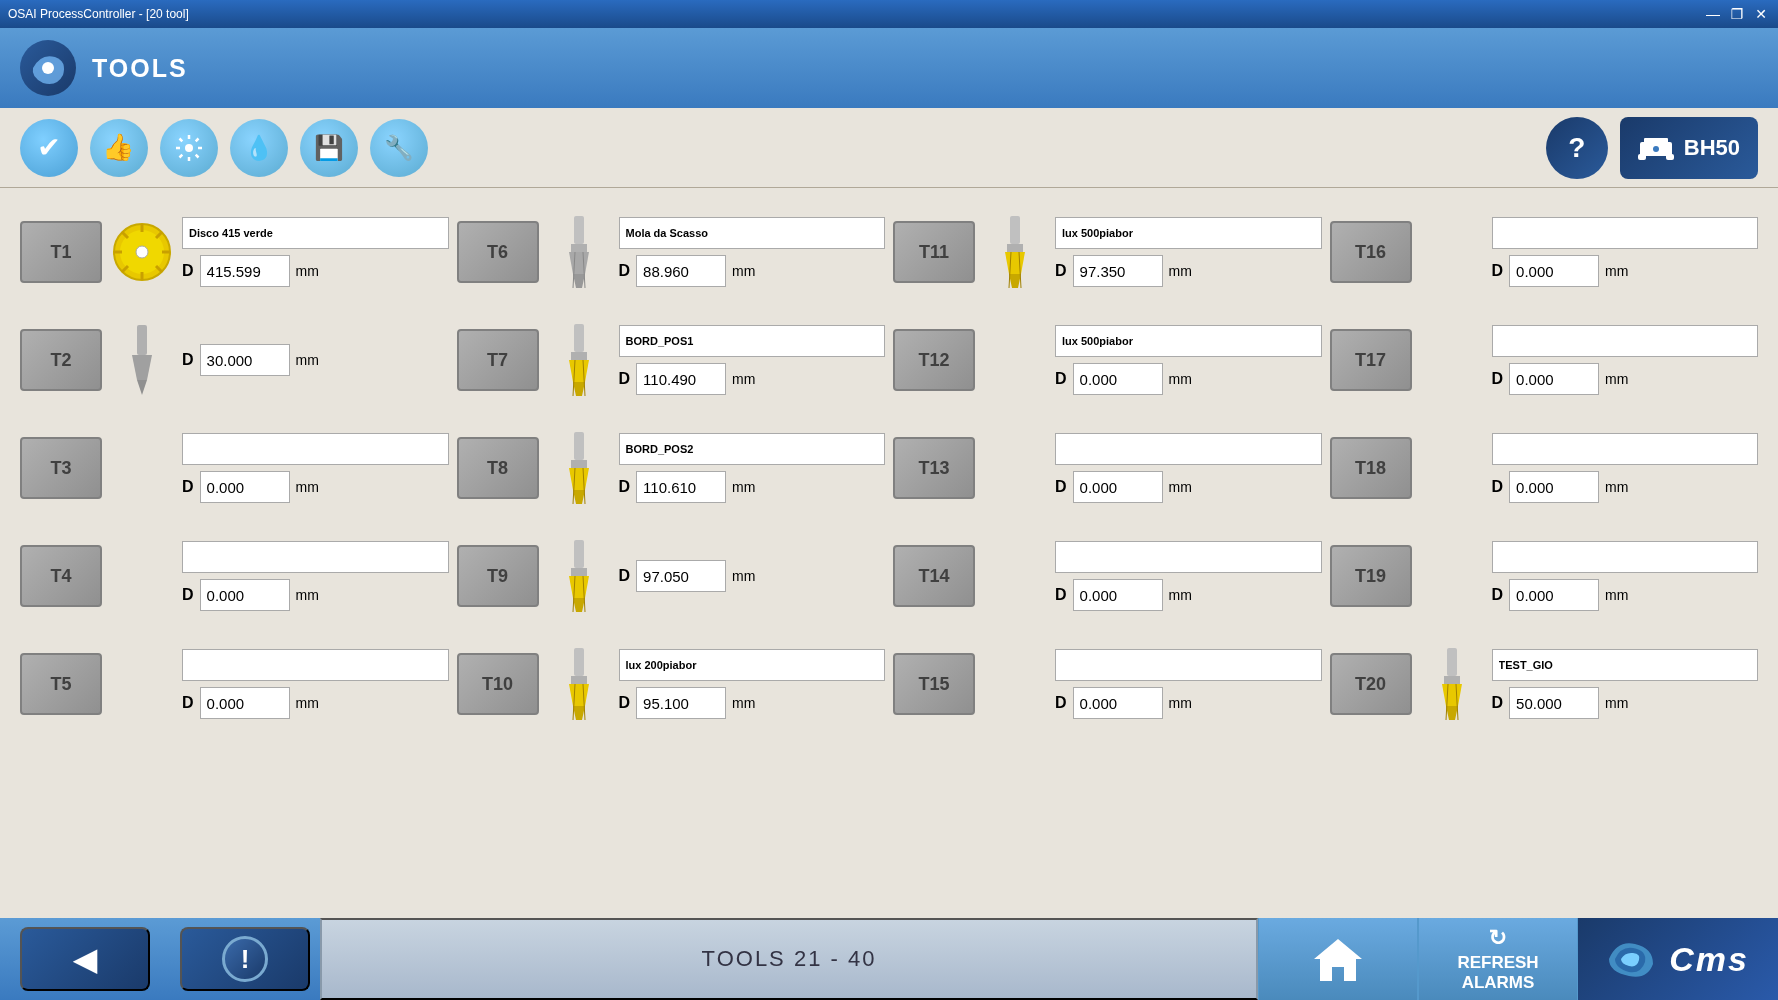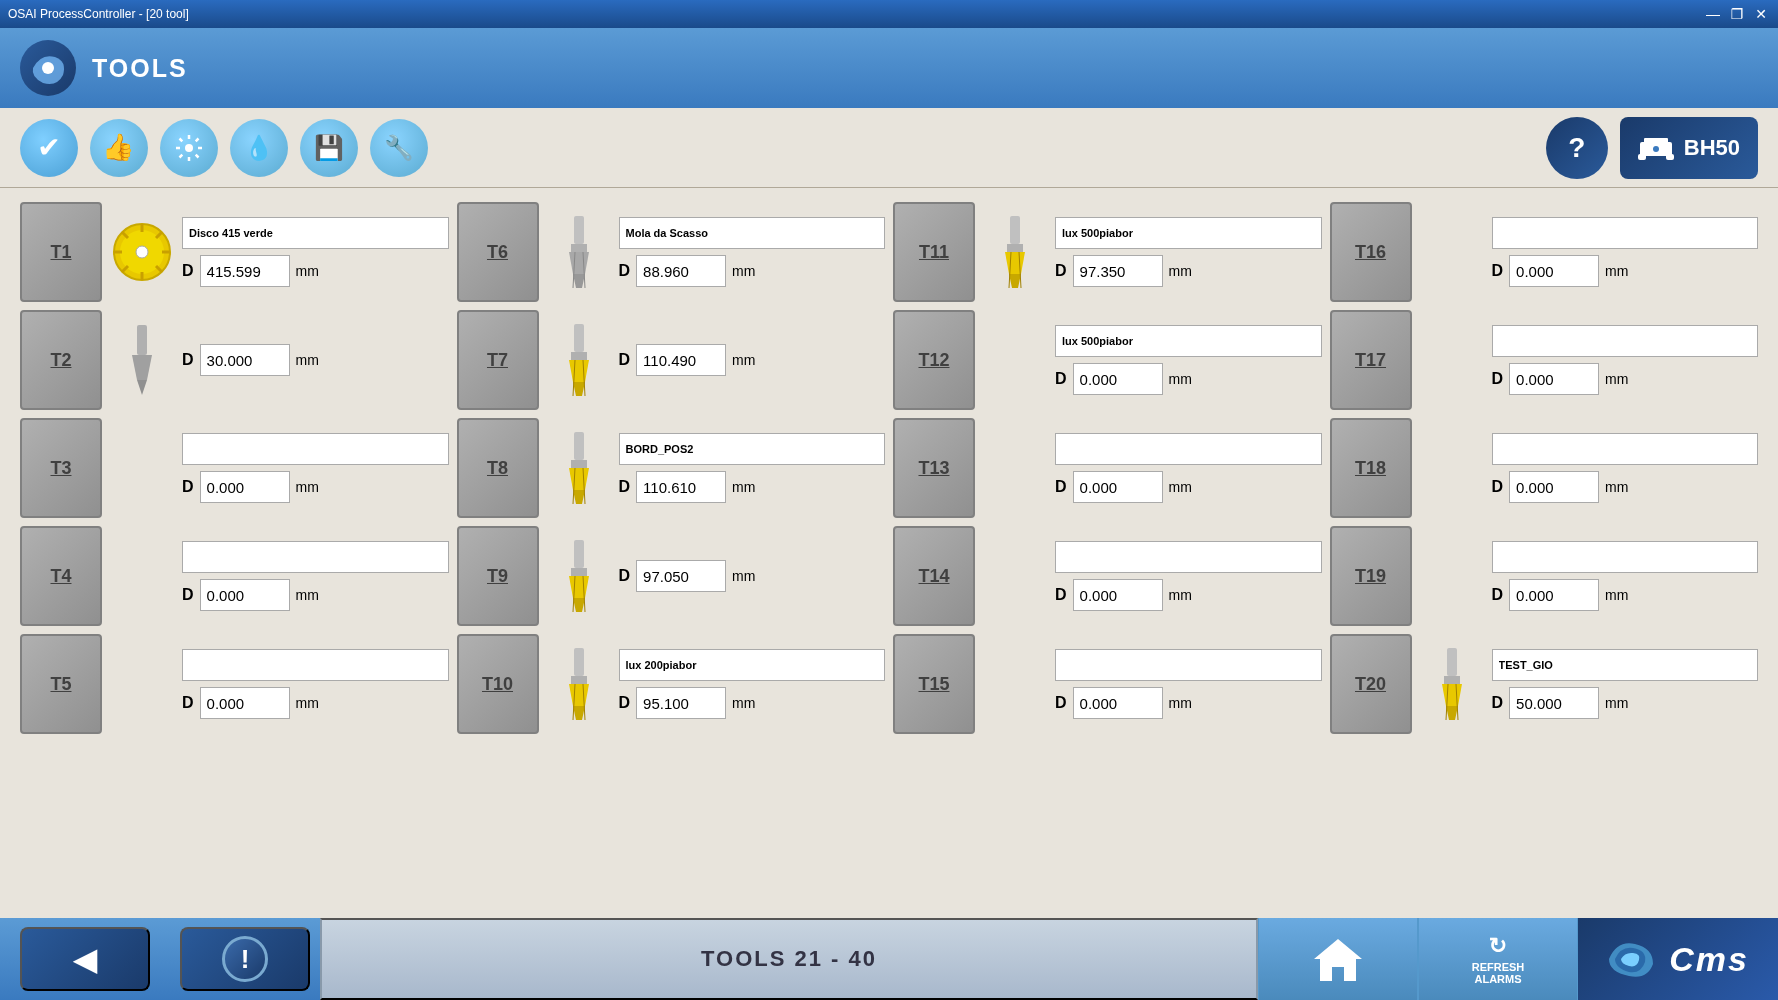--- a/index.html
+++ b/index.html
@@ -126,33 +126,32 @@
       gap: 8px;
     }
     .tool-row {
       display: flex;
       align-items: center;
       gap: 6px;
       height: 100px;
     }
     .tool-btn {
       width: 82px;
-      height: 100px;
+      height: 62px;
       background: linear-gradient(135deg, #b0b0b0, #909090);
       border: 2px solid #808080;
       border-radius: 4px;
       cursor: pointer;
       display: flex;
       align-items: center;
       justify-content: center;
       color: #404040;
       font-size: 18px;
       font-weight: bold;
       flex-shrink: 0;
-      text-decoration: underline;
     }
     .tool-image-area {
       width: 68px;
       height: 82px;
       display: flex;
       align-items: center;
       justify-content: center;
       flex-shrink: 0;
     }
     .tool-data {
@@ -229,21 +228,21 @@
     .bottom-center-btn {
       flex: 1;
       height: 100%;
       background: linear-gradient(to bottom, #c8d4e0, #a8b8cc);
       display: flex;
       align-items: center;
       justify-content: center;
       cursor: pointer;
       color: #334;
       font-size: 22px;
-      font-weight: bold;
+      font-weight: normal;
       letter-spacing: 2px;
       border-left: 2px solid #8899aa;
       border-right: 2px solid #8899aa;
     }
     .bottom-home-btn {
       width: 160px;
       height: 82px;
       background: linear-gradient(to bottom, #6aaae0, #4a8abc);
       display: flex;
       align-items: center;
@@ -461,20 +460,21 @@
           <svg width="32" height="72" viewBox="0 0 32 72">
             <rect x="11" y="0" width="10" height="28" fill="#c0c0c0" rx="2"></rect>
             <rect x="8" y="28" width="16" height="8" fill="#b0b0b0"></rect>
             <polygon points="6,36 26,36 22,58 10,58" fill="#e8c800"></polygon>
             <polygon points="10,58 22,58 19,72 13,72" fill="#c8a800"></polygon>
             <line x1="12" y1="36" x2="10" y2="72" stroke="#a08000" stroke-width="1"></line>
             <line x1="20" y1="36" x2="22" y2="72" stroke="#a08000" stroke-width="1"></line>
           </svg>
         </div>
         <div class="tool-data">
+          <input class="tool-name-field" value="BORD_POS1" readonly="" style="">
           <div class="tool-d-row">
             <span class="tool-d-label">D</span>
             <input class="tool-d-field" value="110.490" readonly="" style="">
             <span class="tool-d-unit">mm</span>
           </div>
         </div>
       </div>
 
       <div class="tool-row">
         <button class="tool-btn">T8</button>
@@ -720,21 +720,21 @@
   </button>
 
   <div class="bottom-home-btn">
     <svg width="52" height="48" viewBox="0 0 52 48" fill="white">
       <polygon points="26,4 2,24 8,24 8,46 20,46 20,32 32,32 32,46 44,46 44,24 50,24"></polygon>
     </svg>
   </div>
 
   <div class="bottom-refresh-btn">
     <span style="font-size:22px;">↻</span>
-    <span style="font-size:11px;font-weight:bold;text-align:center;">REFRESH<br>ALARMS</span>
+    <span style="font-size:17px;font-weight:bold;text-align:center;">REFRESH<br>ALARMS</span>
   </div>
 
   <div class="cms-logo">
     <svg width="52" height="42" viewBox="0 0 52 42">
       <path d="M2 21 Q10 2 28 6 Q46 10 46 26 Q40 42 22 38 Q2 34 2 21Z" fill="#4a9fd4" opacity="0.8"></path>
       <path d="M8 21 Q14 8 26 10 Q40 12 38 24 Q34 36 22 34 Q8 30 8 21Z" fill="#2a6aaa"></path>
       <path d="M14 21 Q18 14 26 15 Q34 16 32 22 Q30 30 22 28 Q14 26 14 21Z" fill="#7acfff"></path>
     </svg>
     <span style="font-size:34px;font-style:italic;font-weight:bold;letter-spacing:2px;">Cms</span>
   </div>

